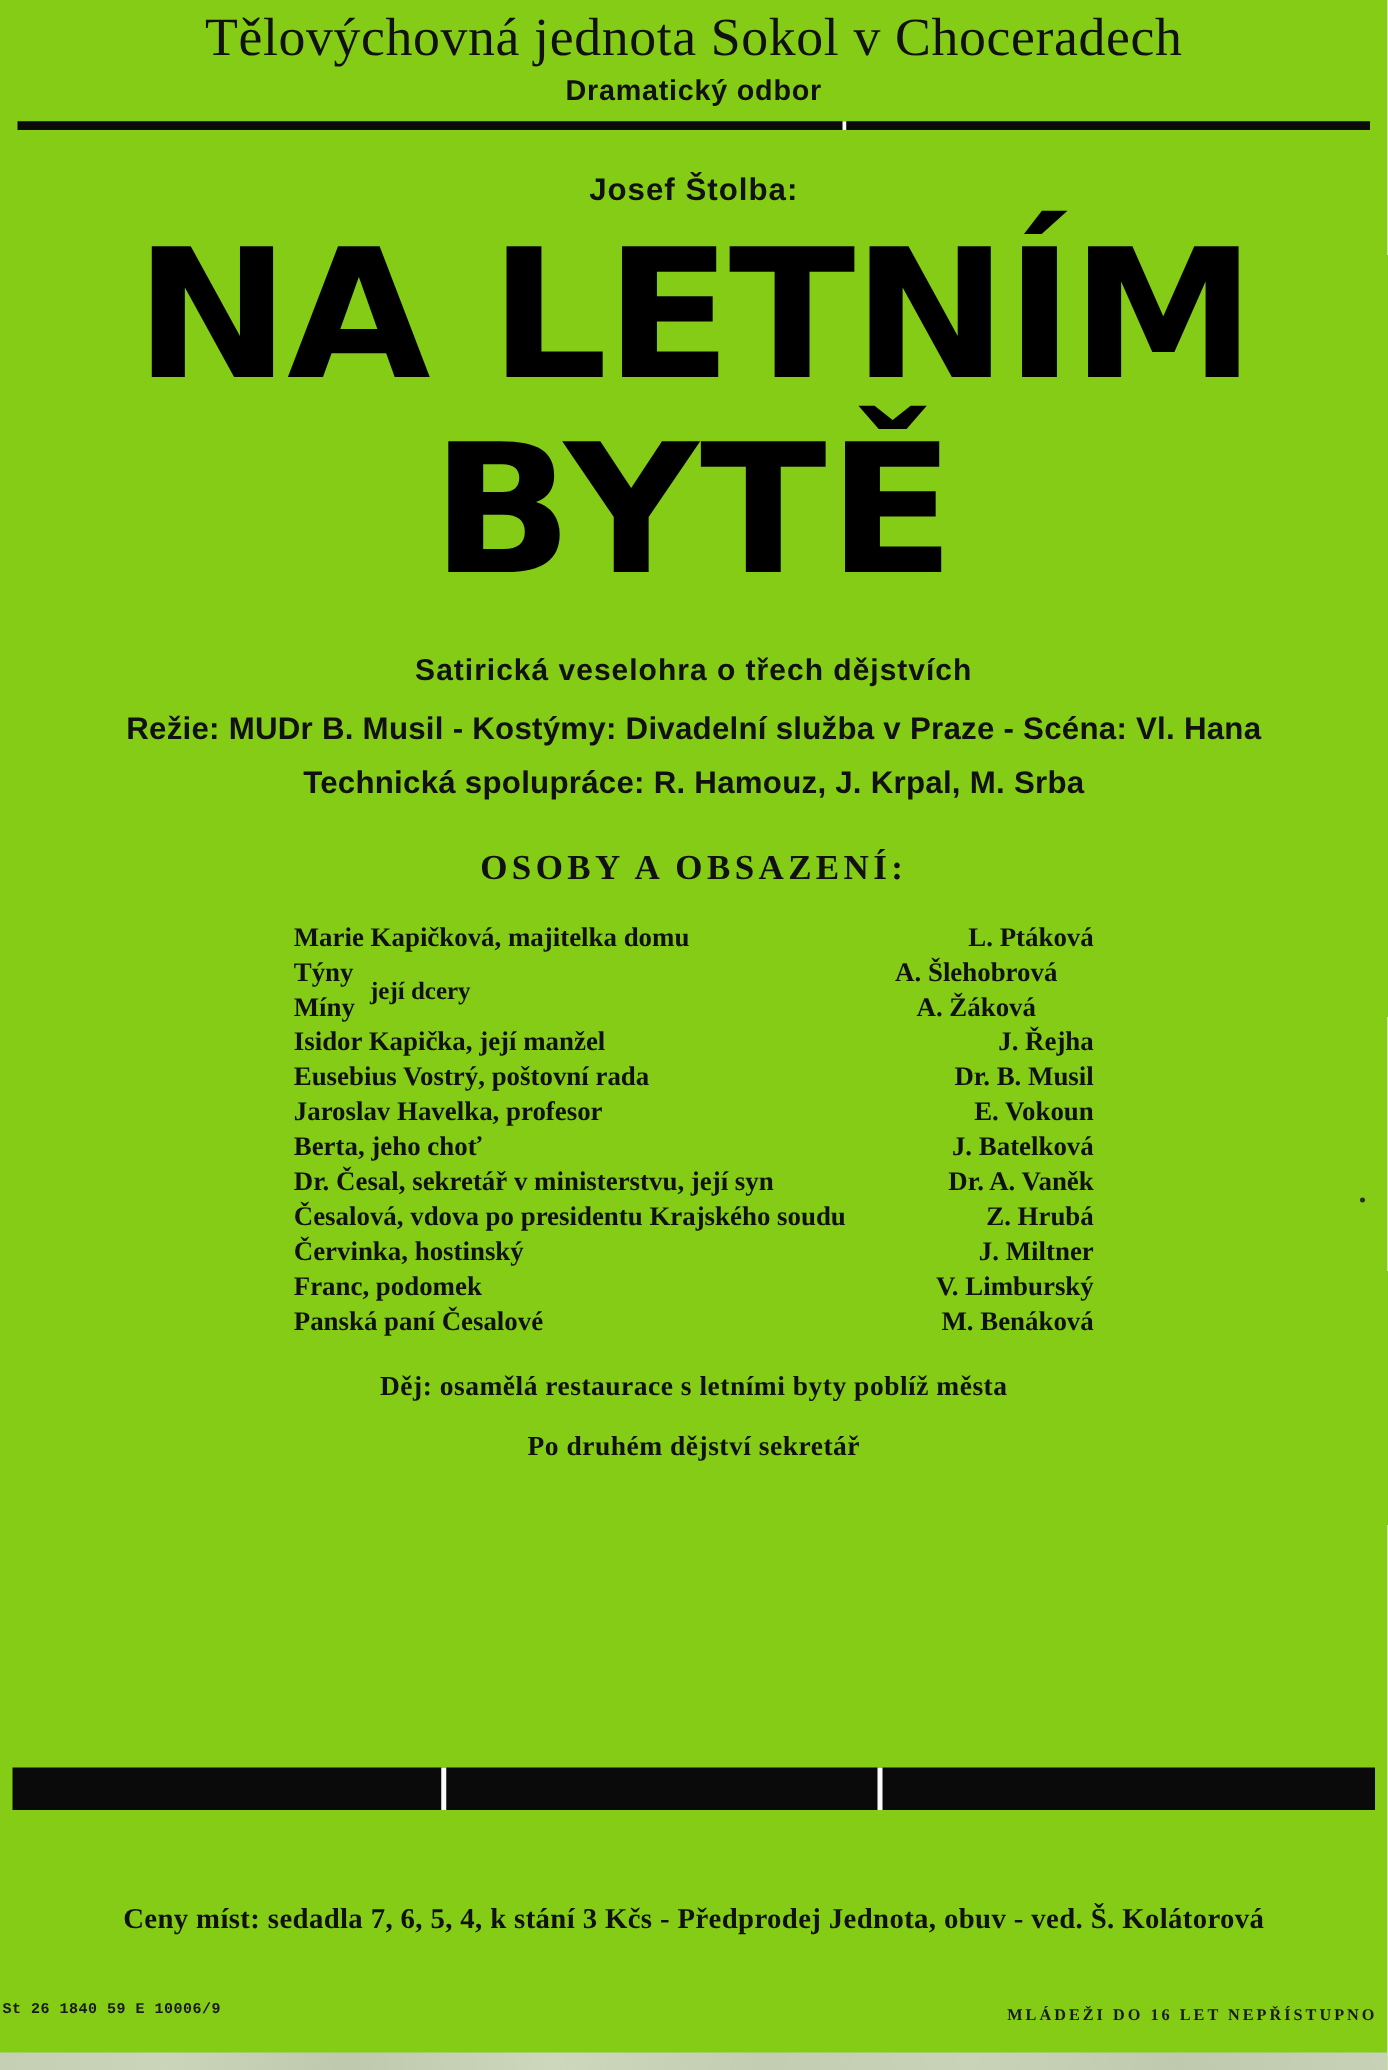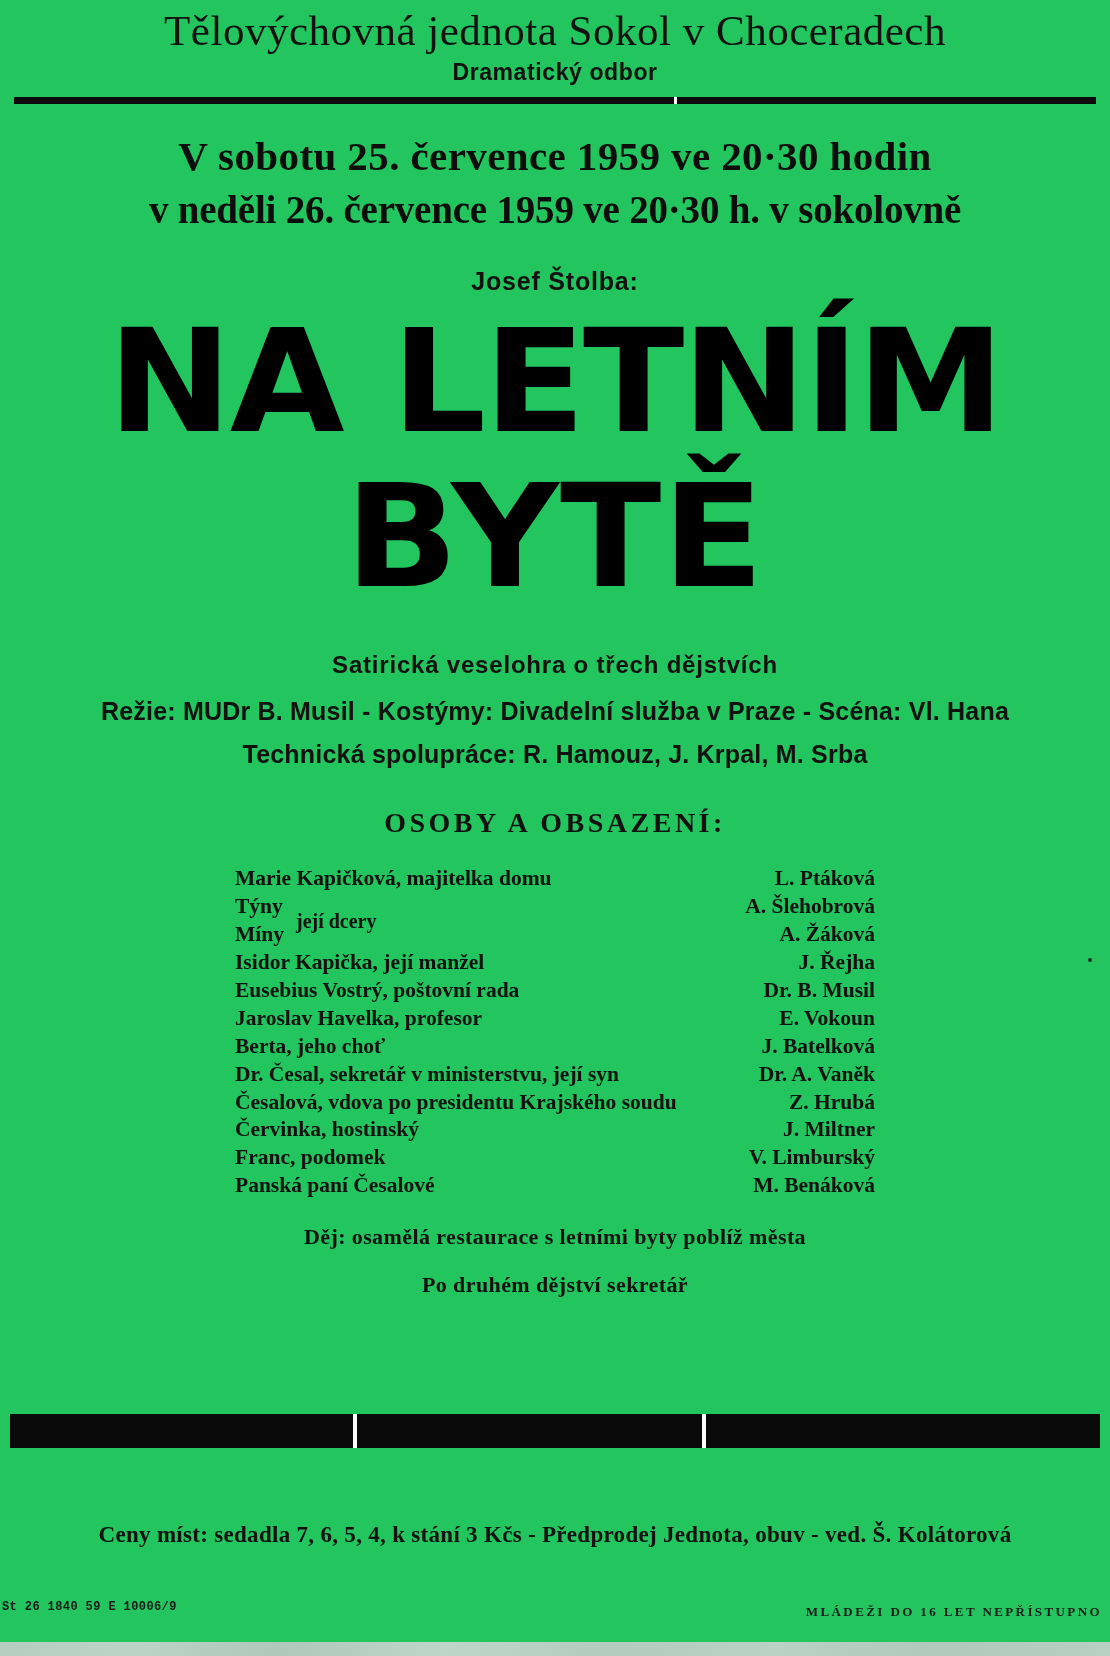--- a/index.html
+++ b/index.html
@@ -11,21 +11,21 @@
     width: 1110px;
     height: 1656px;
     position: relative;
     font-family: "Liberation Serif", "DejaVu Serif", serif;
     color: #111111;
     overflow: hidden;
   }
   .poster {
     position: absolute;
     inset: 0;
-    background: #22c55e;
+    background: #84cc16;
     padding: 0;
   }
 
   
   .org-title {
     text-align: center;
     font-size: 43px;
     line-height: 1.05;
     letter-spacing: 0.5px;
     margin: 8px 0 0 0;
@@ -185,21 +185,21 @@
   .pair-note {
     margin-left: 12px;
     font-size: 20px;
   }
   .pair-right {
     display: flex;
     flex-direction: column;
     text-align: right;
     min-width: 188px;
   }
-  .pair-right span { display: block; }
+  .pair-right span { display: block; text-align: center; }
 
   
   .note {
     text-align: center;
     font-family: "Liberation Serif", "DejaVu Serif", serif;
     font-weight: 700;
     font-size: 22px;
     letter-spacing: 0.4px;
   }
   .note.n1 { margin-top: 24px; }
@@ -279,24 +279,20 @@
 </style>
 </head>
 <body>
 
 <div class="poster">
 
   <div class="org-title">Tělovýchovná jednota Sokol v Choceradech</div>
   <div class="org-sub">Dramatický odbor</div>
   <div class="rule-thick"></div>
 
-  <div class="dates">
-    <div class="date-line l1">V sobotu 25. července 1959 ve 20·30 hodin</div>
-    <div class="date-line l2">v neděli 26. července 1959 ve 20·30 h. v sokolovně</div>
-  </div>
 
   <div class="author">Josef Štolba:</div>
 
   <div class="play-title">
     <span class="tline1">NA LETNÍM</span>
     <span class="tline2">BYTĚ</span>
   </div>
 
   <div class="genre">Satirická veselohra o třech dějstvích</div>
   <div class="credit c1">Režie: MUDr B. Musil - Kostýmy: Divadelní služba v Praze - Scéna: Vl. Hana</div>

